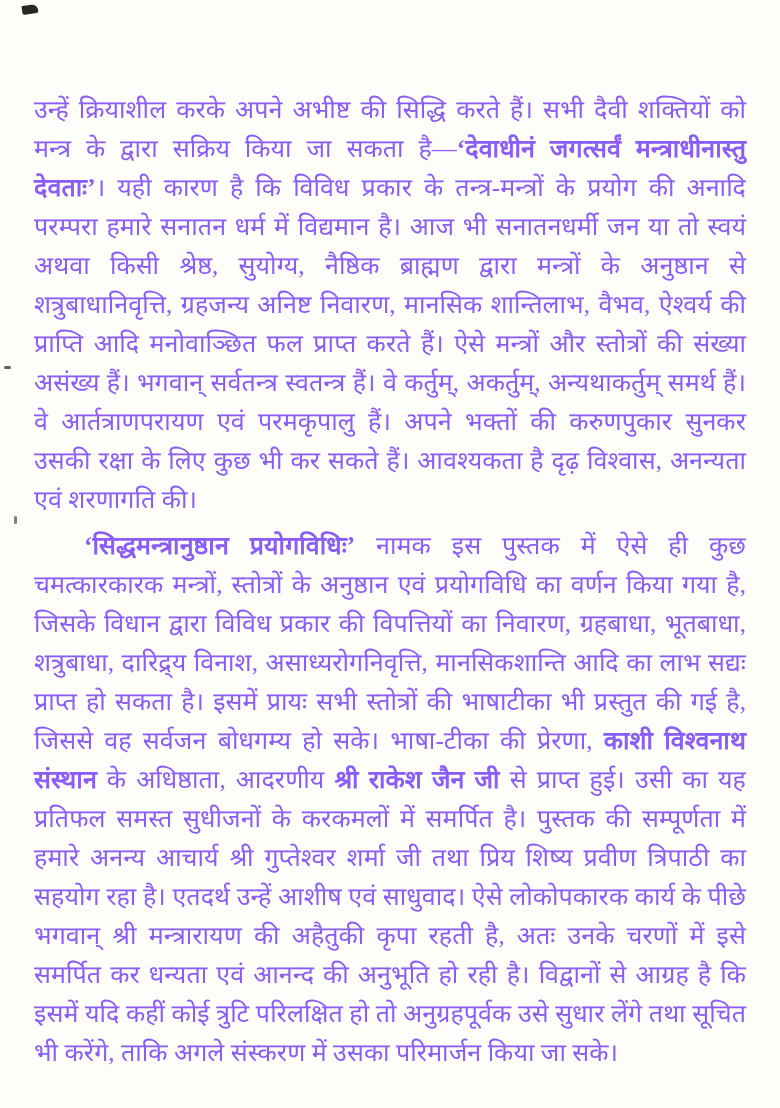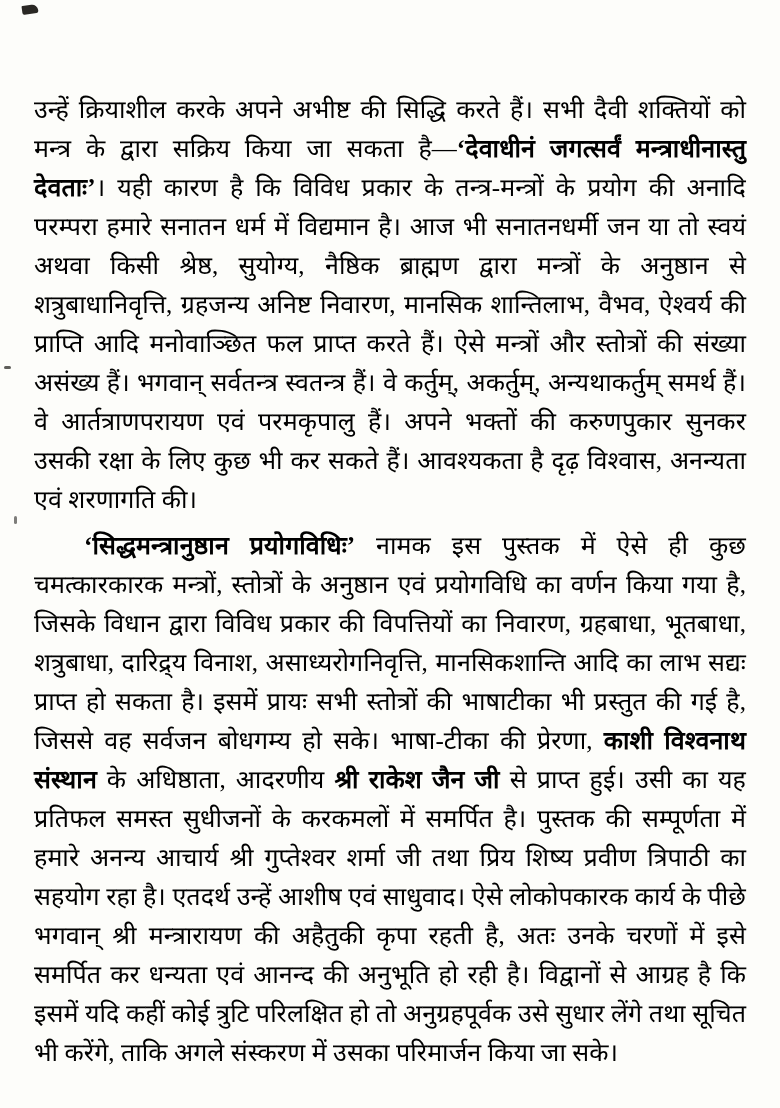--- a/index.html
+++ b/index.html
@@ -9,21 +9,21 @@
   }
   .page {
     position: relative;
     width: 780px;
     height: 1108px;
     margin: 0 auto;
     background: #fdfdfa;
     overflow: hidden;
     box-sizing: border-box;
     font-family: "Liberation Serif", "DejaVu Serif", serif;
-    color: #000000;
+    color: #8b5cf6;
   }
   .content {
     position: absolute;
     top: 90px;
     left: 34px;
     right: 34px;
     text-align: justify;
     font-size: 25px;
     line-height: 39px;
     letter-spacing: 0.1px;

